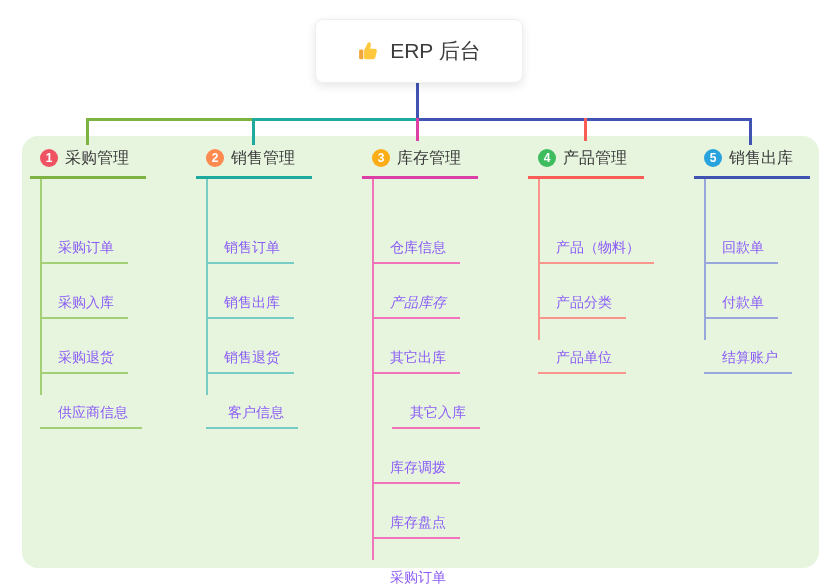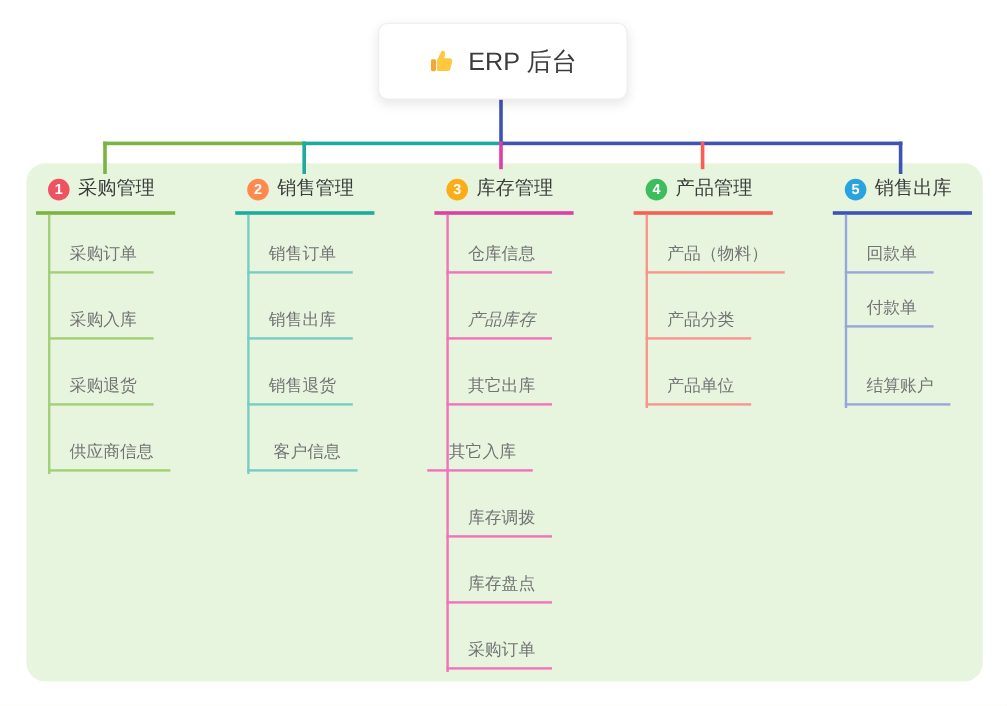--- a/index.html
+++ b/index.html
@@ -12,21 +12,21 @@
     font-size:21px;color:#3b3b3b;box-sizing:border-box;}
   .thumb{display:flex;align-items:center;}
   .line{position:absolute;}
   .branch-header{position:absolute;top:147px;width:116px;box-sizing:border-box;
     display:flex;align-items:center;gap:7px;padding:0 0 7px 10px;
     border-bottom:3px solid #999;font-size:16px;line-height:22px;color:#3b3b3b;white-space:nowrap;}
   .badge{width:18px;height:18px;border-radius:50%;color:#fff;font-size:12px;font-weight:700;
     display:flex;align-items:center;justify-content:center;flex:none;}
   .trunk{position:absolute;width:2px;}
   .child-node{position:absolute;padding:0 14px 4px 18px;border-bottom:2px solid #fca5a5;
-    font-size:14px;line-height:22px;color:#737373;white-space:nowrap;}
+    font-size:14px;line-height:22px;color:#8b5cf6;white-space:nowrap;margin-top:36px;}
 </style>
 </head>
 <body>
 
 <div class="canvas">
   <div class="panel"></div>
   <div id="connectors">
       <div class="line" style="left: 416px; top: 83px; width: 3px; height: 38px; background: rgb(64, 83, 179);"></div>
       <div class="line" style="left: 86px; top: 118px; width: 168px; height: 3px; background: rgb(124, 179, 66);"></div>
       <div class="line" style="left: 252px; top: 118px; width: 168px; height: 3px; background: rgb(31, 170, 160);"></div>
@@ -66,34 +66,34 @@
       <div class="child-node" style="left: 206px; top: 310px; border-bottom-color: rgb(121, 204, 196);">销售退货</div>
       <div class="child-node" style="left: 206px; top: 365px; border-bottom-color: rgb(121, 204, 196); padding-left: 22px;">客户信息</div>
       <div class="branch-header" style="left: 362px; border-bottom-color: rgb(220, 63, 166);">
         <span class="badge" style="background: rgb(251, 173, 23);">3</span>
         <span>库存管理</span>
       </div>
       <div class="trunk" style="left: 372px; top: 179px; height: 381px; background: rgb(241, 115, 185);"></div>
       <div class="child-node" style="left: 372px; top: 200px; border-bottom-color: rgb(241, 115, 185);">仓库信息</div>
       <div class="child-node" style="left: 372px; top: 255px; border-bottom-color: rgb(241, 115, 185); font-style: italic;">产品库存</div>
       <div class="child-node" style="left: 372px; top: 310px; border-bottom-color: rgb(241, 115, 185);">其它出库</div>
-      <div class="child-node" style="left: 356px; top: 365px; border-bottom-color: rgb(241, 115, 185);">其它入库</div>
+      <div class="child-node" style="left: 392px; top: 365px; border-bottom-color: rgb(241, 115, 185);">其它入库</div>
       <div class="child-node" style="left: 372px; top: 420px; border-bottom-color: rgb(241, 115, 185); text-align: right;">库存调拨</div>
       <div class="child-node" style="left: 372px; top: 475px; border-bottom-color: rgb(241, 115, 185);">库存盘点</div>
       <div class="child-node" style="left: 372px; top: 530px; border-bottom-color: rgb(241, 115, 185);">采购订单</div>
       <div class="branch-header" style="left: 528px; border-bottom-color: rgb(248, 93, 86);">
         <span class="badge" style="background: rgb(61, 189, 93);">4</span>
         <span>产品管理</span>
       </div>
       <div class="trunk" style="left: 538px; top: 179px; height: 161px; background: rgb(250, 149, 140);"></div>
       <div class="child-node" style="left: 538px; top: 200px; border-bottom-color: rgb(250, 149, 140);">产品（物料）</div>
       <div class="child-node" style="left: 538px; top: 255px; border-bottom-color: rgb(250, 149, 140);">产品分类</div>
       <div class="child-node" style="left: 538px; top: 310px; border-bottom-color: rgb(250, 149, 140);">产品单位</div>
       <div class="branch-header" style="left: 694px; border-bottom-color: rgb(64, 83, 179);">
         <span class="badge" style="background: rgb(41, 163, 221);">5</span>
         <span>销售出库</span>
       </div>
       <div class="trunk" style="left: 704px; top: 179px; height: 161px; background: rgb(152, 166, 220);"></div>
       <div class="child-node" style="left: 704px; top: 200px; border-bottom-color: rgb(152, 166, 220);">回款单</div>
-      <div class="child-node" style="left: 704px; top: 245px; border-bottom-color: rgb(152, 166, 220);">付款单</div>
+      <div class="child-node" style="left: 704px; top: 255px; border-bottom-color: rgb(152, 166, 220);">付款单</div>
       <div class="child-node" style="left: 704px; top: 310px; border-bottom-color: rgb(152, 166, 220);">结算账户</div>
     </div>
 </div>
 
 </body></html>

